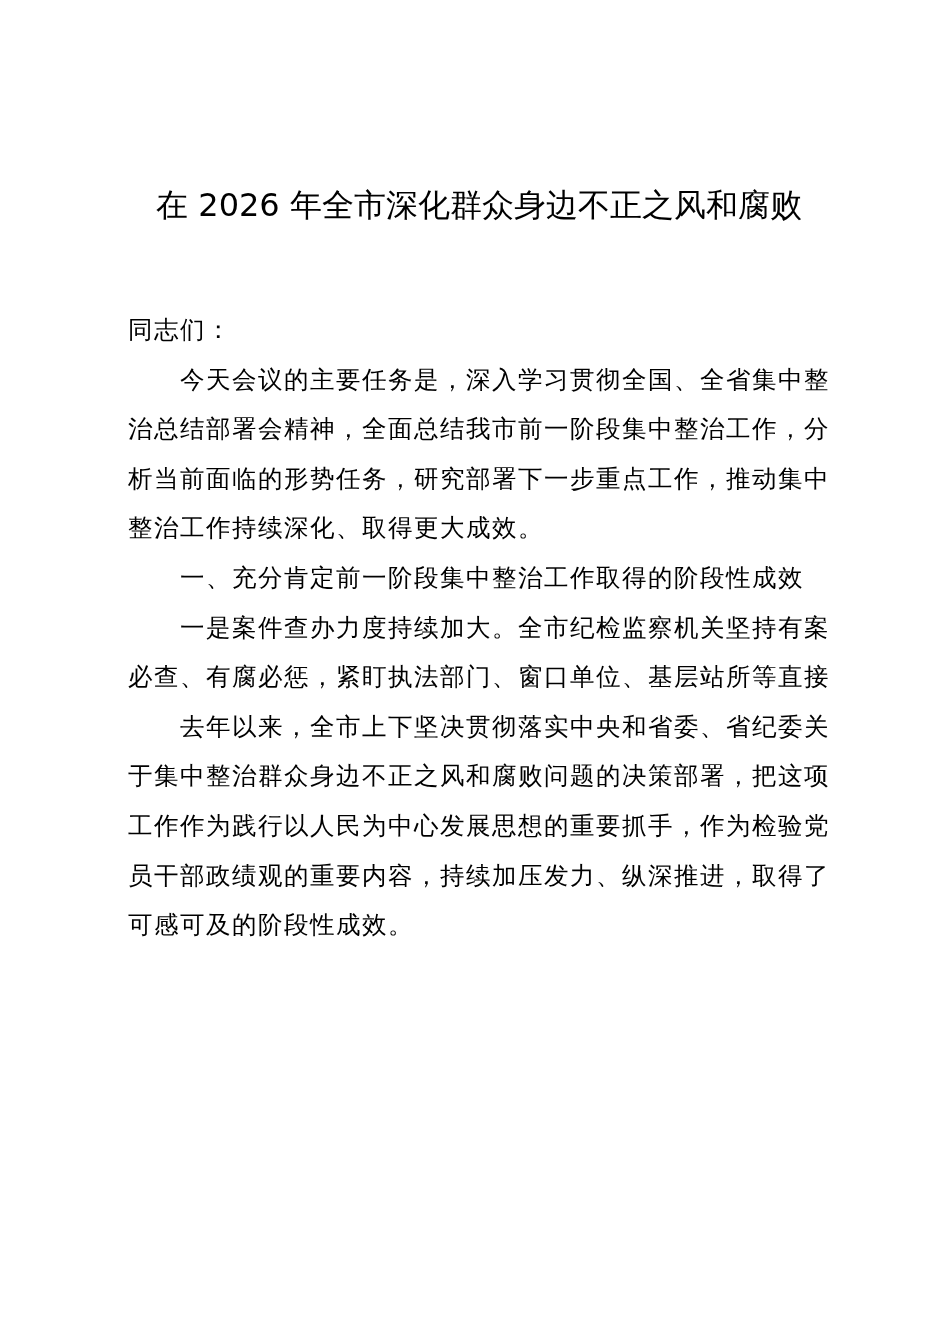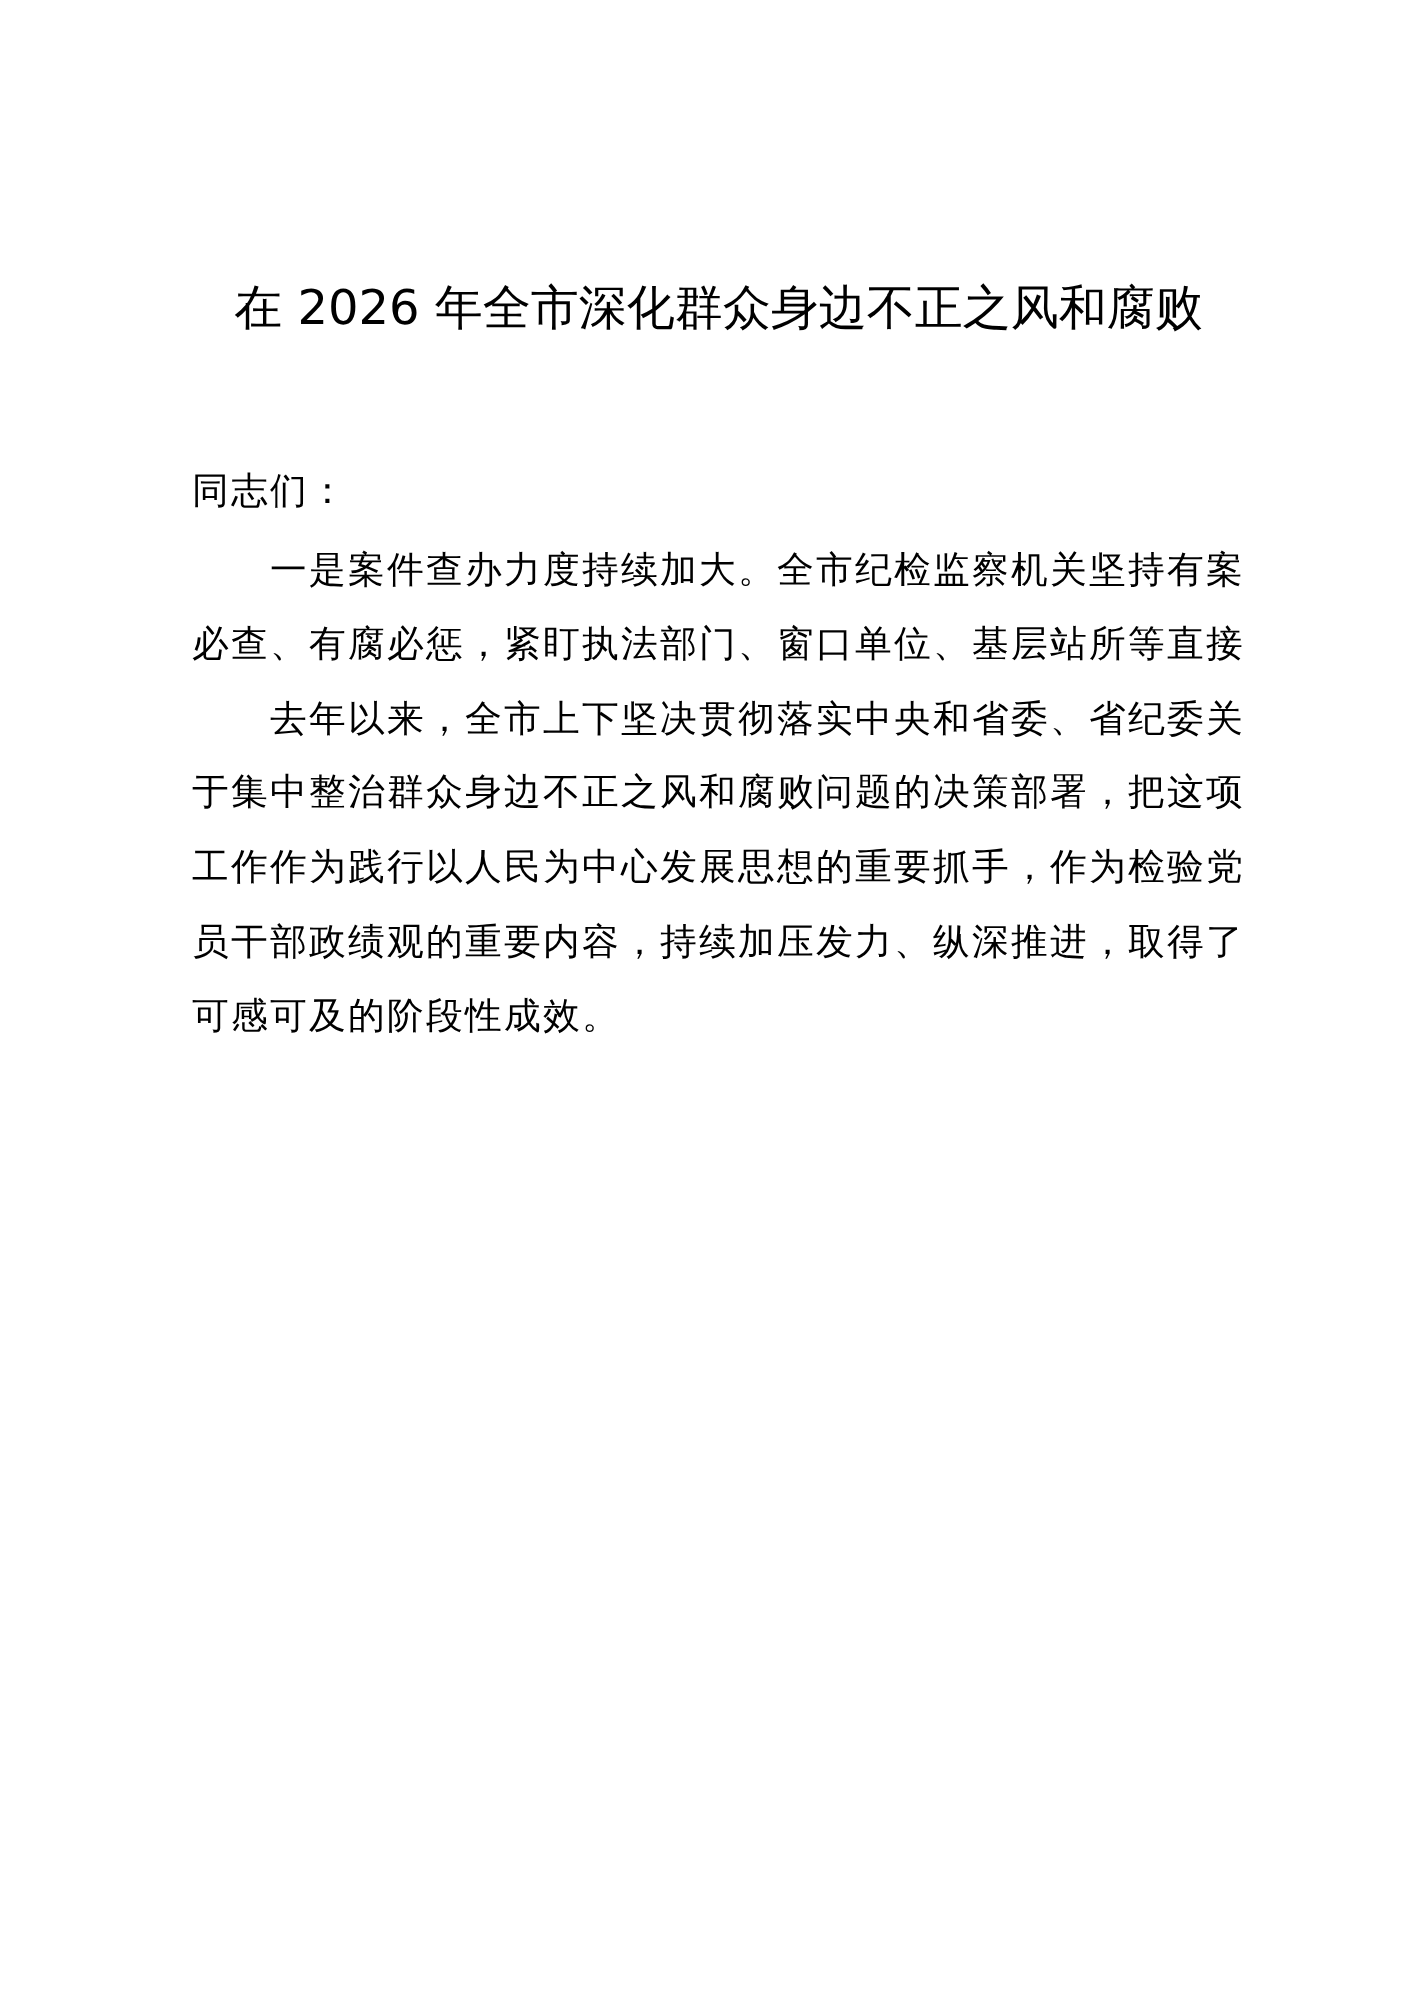--- a/index.html
+++ b/index.html
@@ -52,29 +52,30 @@
       text-align: justify;
       text-align-last: left;
       letter-spacing: 1.5px;
       word-break: break-all;
     }
     .indent {
       text-indent: 52px;
     }
     .salutation {
       text-indent: 0;
-      font-family: Liberation Mono, monospace;
     }
   </style>
 </head>
 <body>
 
 <div class="page">
   <h1 class="title">
     <span class="title-line">在 2026 年全市深化群众身边不正之风和腐败</span>
   </h1>
 
   <div class="body">
     <p class="para salutation">同志们：</p>
+    <p class="para indent">今天会议的主要任务是，深入学习贯彻全国、全省集中整治总结部署会精神，全面总结我市前一阶段集中整治工作，分析当前面临的形势任务，研究部署下一步重点工作，推动集中整治工作持续深化、取得更大成效。</p>
+    <p class="para indent">一、充分肯定前一阶段集中整治工作取得的阶段性成效</p>
     <p class="para indent">一是案件查办力度持续加大。全市纪检监察机关坚持有案必查、有腐必惩，紧盯执法部门、窗口单位、基层站所等直接</p>
     <p class="para indent">去年以来，全市上下坚决贯彻落实中央和省委、省纪委关于集中整治群众身边不正之风和腐败问题的决策部署，把这项工作作为践行以人民为中心发展思想的重要抓手，作为检验党员干部政绩观的重要内容，持续加压发力、纵深推进，取得了可感可及的阶段性成效。</p>
   </div>
 </div>
 
 </body></html>

